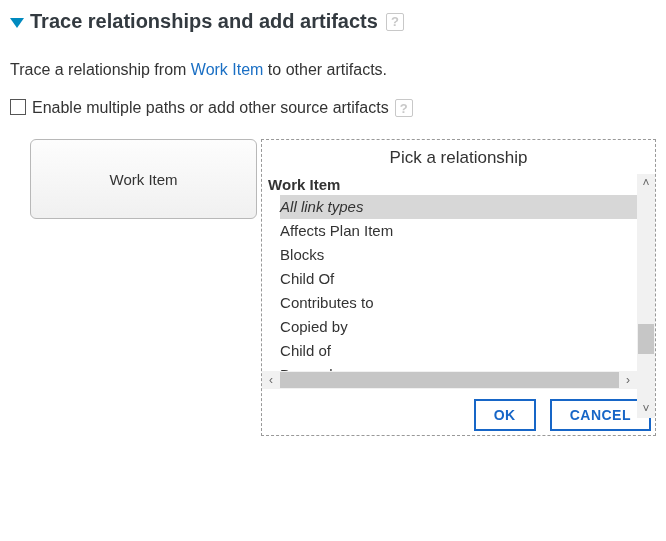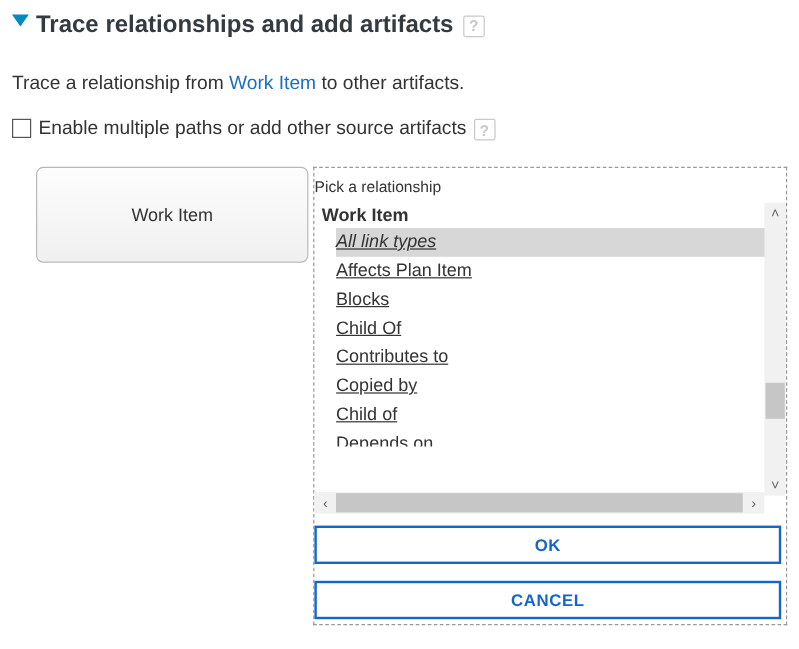--- a/index.html
+++ b/index.html
@@ -7,21 +7,21 @@
     margin: 0;
     padding: 10px;
     font-family: Arial, Helvetica, sans-serif;
     font-size: 15px;
     color: #333;
     width: 666px;
     background: #fff;
   }
   .section-header {
     display: flex;
-    align-items: flex-start;
+    align-items: center;
     gap: 6px;
     margin-bottom: 28px;
   }
   .disclosure {
     width: 0; height: 0;
     border-left: 7px solid transparent;
     border-right: 7px solid transparent;
     border-top: 10px solid #008abf;
     margin-top: 2px;
   }
@@ -74,36 +74,35 @@
     font-size: 15px;
     cursor: pointer;
   }
   .picker {
     width: 400px;
     border: 1px dashed #999;
     padding: 4px 0 4px 0;
     position: relative;
   }
   .picker-title {
-    text-align: left;
-    font-size: 13px;
+    text-align: center;
+    font-size: 17px;
     padding: 4px 0 6px 0;
   }
   .list-wrap { position: relative; }
   .group-label {
     font-weight: bold;
     font-size: 15px;
     padding: 2px 6px;
   }
   .list {
-    height: 220px;
+    height: 176px;
     overflow: hidden;
     padding-left: 18px;
     position: relative;
-    text-decoration: underline;
   }
   .list-item {
     font-size: 15px;
     line-height: 24px;
     white-space: nowrap;
     cursor: pointer;
     padding-right: 24px;
   }
   .list-item.selected {
     background: #d7d7d7;
@@ -154,21 +153,20 @@
     position: absolute;
     left: 18px; right: 18px; top: 1px; bottom: 1px;
     background: #c6c6c6;
   }
   .button-row {
     display: flex;
     justify-content: flex-end;
     gap: 14px;
     margin-top: 10px;
     padding-right: 4px;
-    flex-direction: column;
   }
   .btn {
     border: 2px solid #1766c7;
     color: #1766c7;
     background: #fff;
     font-weight: bold;
     font-size: 14px;
     padding: 6px 18px;
     letter-spacing: 0.5px;
     cursor: pointer;

